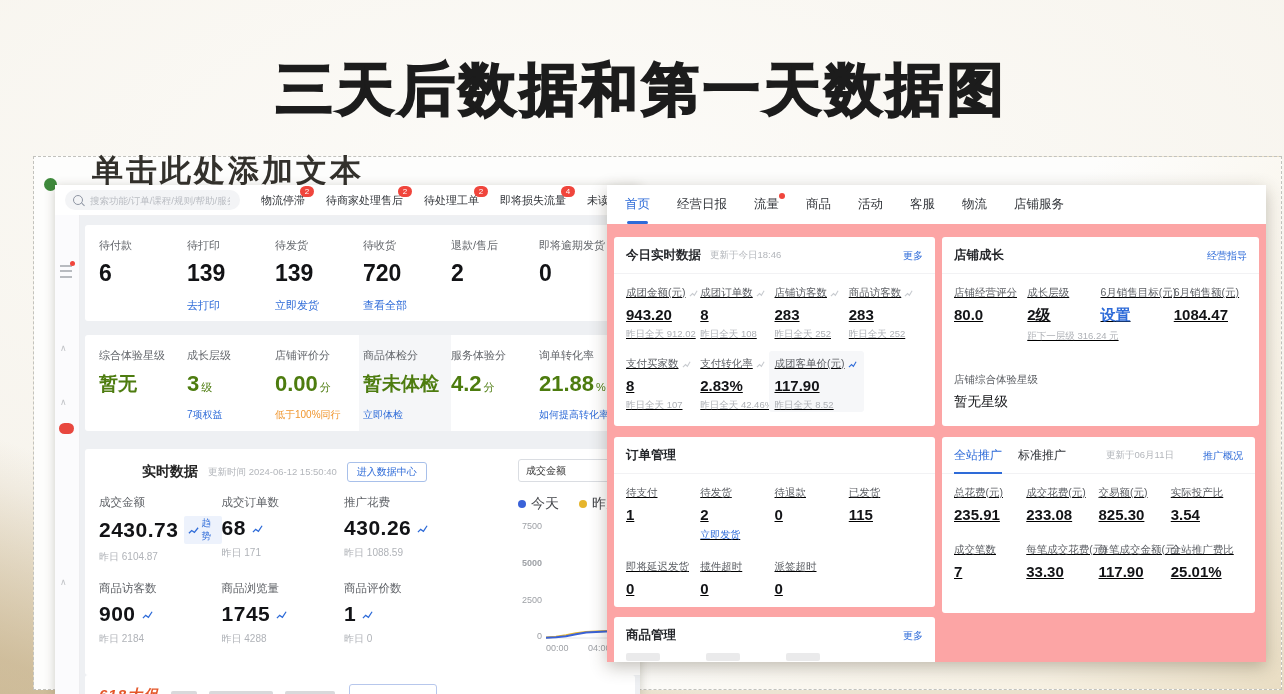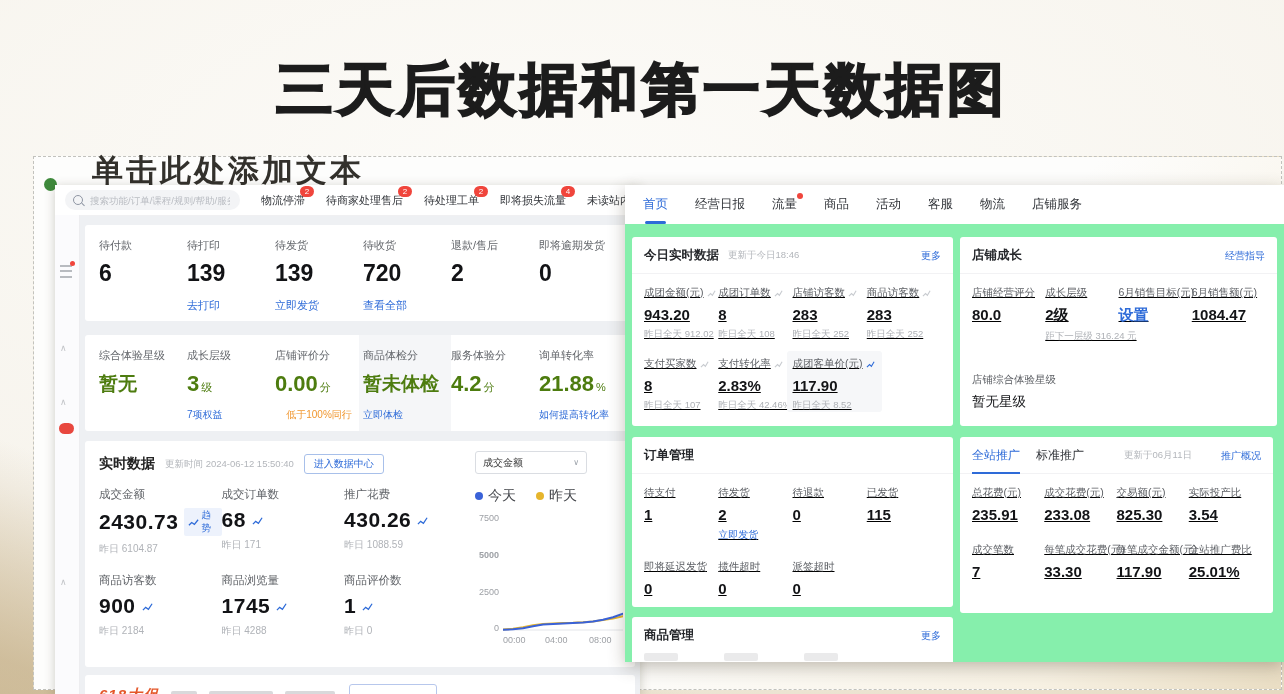--- a/index.html
+++ b/index.html
@@ -45,22 +45,22 @@
   .t-lab{font-size:11px;color:#63666b;}
   .t-val{font-size:23px;color:#121316;font-weight:600;margin-top:7px;}
   .t-link{font-size:11px;color:#2e6bd8;margin-top:11px;}
   #l-card2{top:150px;height:96px;display:flex;padding:13px 8px 0 14px;box-sizing:border-box;}
   .exp-cell{flex:1;}
   .exp-cell.shade{background:#f5f6f8;margin:-13px 0 0 -4px;padding:13px 0 0 4px;}
   .e-val{font-size:19px;font-weight:600;color:#4d7c0f;margin-top:8px;}
   .e-val .big{font-size:22px;}
   .e-unit{font-size:11px;font-weight:400;margin-left:2px;}
   .e-link{font-size:10px;color:#2e6bd8;margin-top:11px;}
-  .e-link.orange{color:#f0962e;text-align:center;}
-  #l-card3{top:256px;height:226px;}
+  .e-link.orange{color:#f0962e;}
+  #l-card3{top:264px;height:226px;padding-left:43px;}
   .rt-head{display:flex;align-items:center;padding:13px 14px 0;}
   .rt-title{font-size:14px;font-weight:700;color:#222;}
   .rt-upd{font-size:9.5px;color:#b3b6bb;margin-left:10px;}
   .rt-btn{margin-left:10px;font-size:10px;color:#2e6bd8;border:1px solid #a8c0ea;border-radius:3px;padding:2px 9px;background:#fff;}
   .rt-grid{position:absolute;left:14px;top:46px;width:368px;display:flex;flex-wrap:wrap;}
   .rt-cell{width:33.3%;margin-bottom:17px;}
   .rt-lab{font-size:11.5px;color:#5f6267;}
   .rt-valrow{display:flex;align-items:center;margin-top:6px;}
   .rt-val{font-size:21px;font-weight:700;color:#121316;letter-spacing:.5px;}
   .chip{display:flex;align-items:center;gap:2px;font-size:9.5px;color:#2e6bd8;background:#edf2fc;border-radius:2px;padding:1px 4px;margin-left:6px;}
@@ -75,21 +75,21 @@
   .plot{position:relative;margin-top:8px;height:132px;}
   .ytick{position:absolute;left:0;width:24px;text-align:right;font-size:9px;color:#9ea1a6;}
   .xtick{position:absolute;bottom:0;font-size:9px;color:#9ea1a6;}
   #mini-lines{position:absolute;left:28px;top:3px;}
   #l-banner{top:490px;height:40px;display:flex;align-items:center;padding:0 14px;box-sizing:border-box;}
   .banner-title{font-size:15px;font-weight:800;color:#e4572a;font-style:italic;letter-spacing:1px;}
   .gbar{height:8px;background:#d9d9db;border-radius:2px;margin-left:12px;}
   .banner-btn{width:86px;height:20px;border:1px solid #b7c7ec;border-radius:3px;margin-left:14px;background:#fff;}
 
   
-  #right-app{position:absolute;left:625px;top:185px;width:659px;height:477px;background:#86efac;
+  #right-app{position:absolute;left:607px;top:185px;width:659px;height:477px;background:#fca5a5;
     box-shadow:0 5px 16px rgba(60,50,30,.3);z-index:3;overflow:hidden;}
   #r-nav{position:absolute;left:0;top:0;right:0;height:39px;background:#fff;display:flex;align-items:center;padding-left:18px;gap:27px;}
   .nav-tab{position:relative;font-size:12.5px;color:#32353a;white-space:nowrap;}
   .nav-tab.active{color:#2e6bd8;}
   .nav-tab.active::after{content:'';position:absolute;left:2px;right:2px;bottom:-11px;height:3px;background:#2e6bd8;border-radius:2px;}
   .nav-dot{position:absolute;top:-3px;right:-6px;width:6px;height:6px;border-radius:50%;background:#f0453c;}
   .panel{position:absolute;background:#fff;border-radius:3px;box-sizing:border-box;}
   .p-head{display:flex;align-items:center;padding:10px 12px 9px;border-bottom:1px solid #f2f2f4;}
   .p-title{font-size:12.5px;font-weight:700;color:#26282c;}
   .p-upd{font-size:9.5px;color:#b3b6bb;margin-left:9px;}

